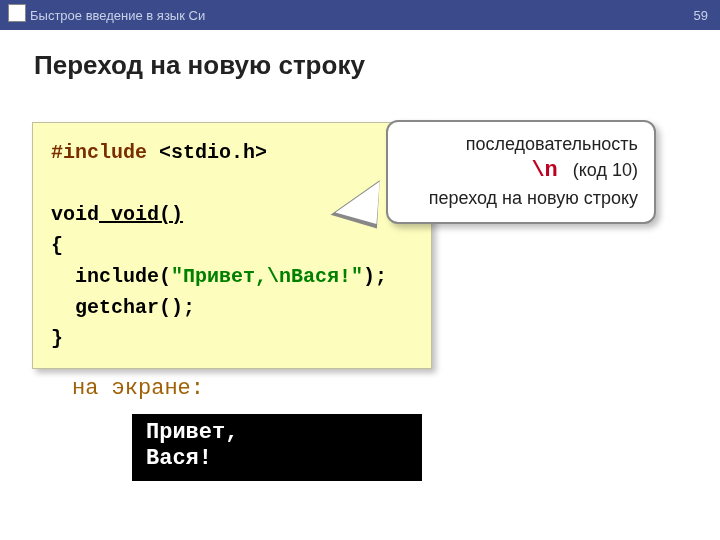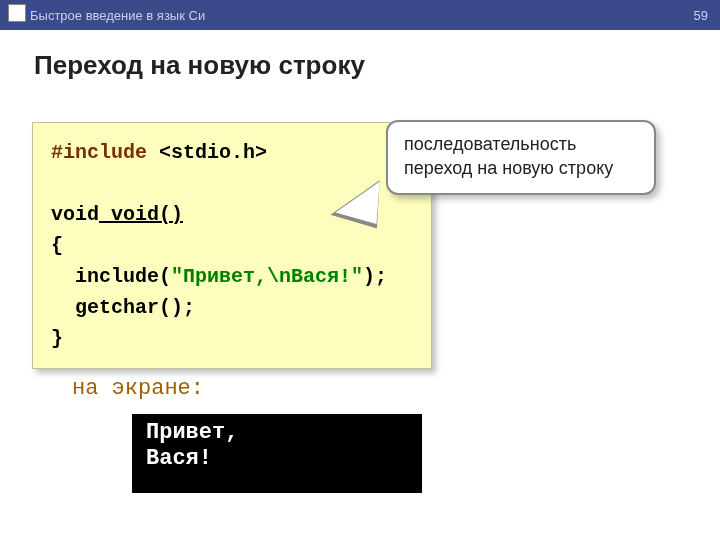--- a/index.html
+++ b/index.html
@@ -61,21 +61,21 @@
     left: 386px;
     top: 120px;
     width: 270px;
     background: #fff;
     border: 2px solid #888;
     border-radius: 12px;
     box-shadow: 4px 4px 6px rgba(0,0,0,0.25);
     padding: 10px 16px 12px 16px;
     font-size: 18px;
     color: #222;
-    text-align: left;
+    text-align: right;
     line-height: 1.35;
   }
   .balloon .escape {
     color: #c00020;
     font-family: "Courier New", monospace;
     font-weight: bold;
     font-size: 22px;
   }
   .balloon-tail {
     position: absolute;
@@ -110,21 +110,21 @@
   .console {
     position: absolute;
     left: 132px;
     top: 414px;
     width: 290px;
     background: #000;
     color: #fff;
     font-family: "Courier New", monospace;
     font-size: 22px;
     font-weight: bold;
-    padding: 6px 14px 20px 14px;
+    padding: 6px 14px 8px 14px;
     line-height: 1.2;
     white-space: pre;
   }
 </style>
 </head>
 <body>
 
 <div class="header-bar">
   <div class="square"></div>
   <span>Быстрое введение в язык Си</span>
@@ -147,19 +147,22 @@
   </div>
   <div style="white-space:pre">  getchar();</div>
   <div>}</div>
 </div>
 
 <div class="balloon-tail"></div>
 <div class="balloon-tail-inner"></div>
 
 <div class="balloon">
   <div>последовательность</div>
+  <div>
+    <span class="escape">\n</span><span style="white-space:pre">   (код 10)</span>
+  </div>
   <div>переход на новую строку</div>
 </div>
 
 <div class="onscreen-label">на экране:</div>
 
 <div class="console">Привет,
 Вася!</div>
 
 </body></html>

